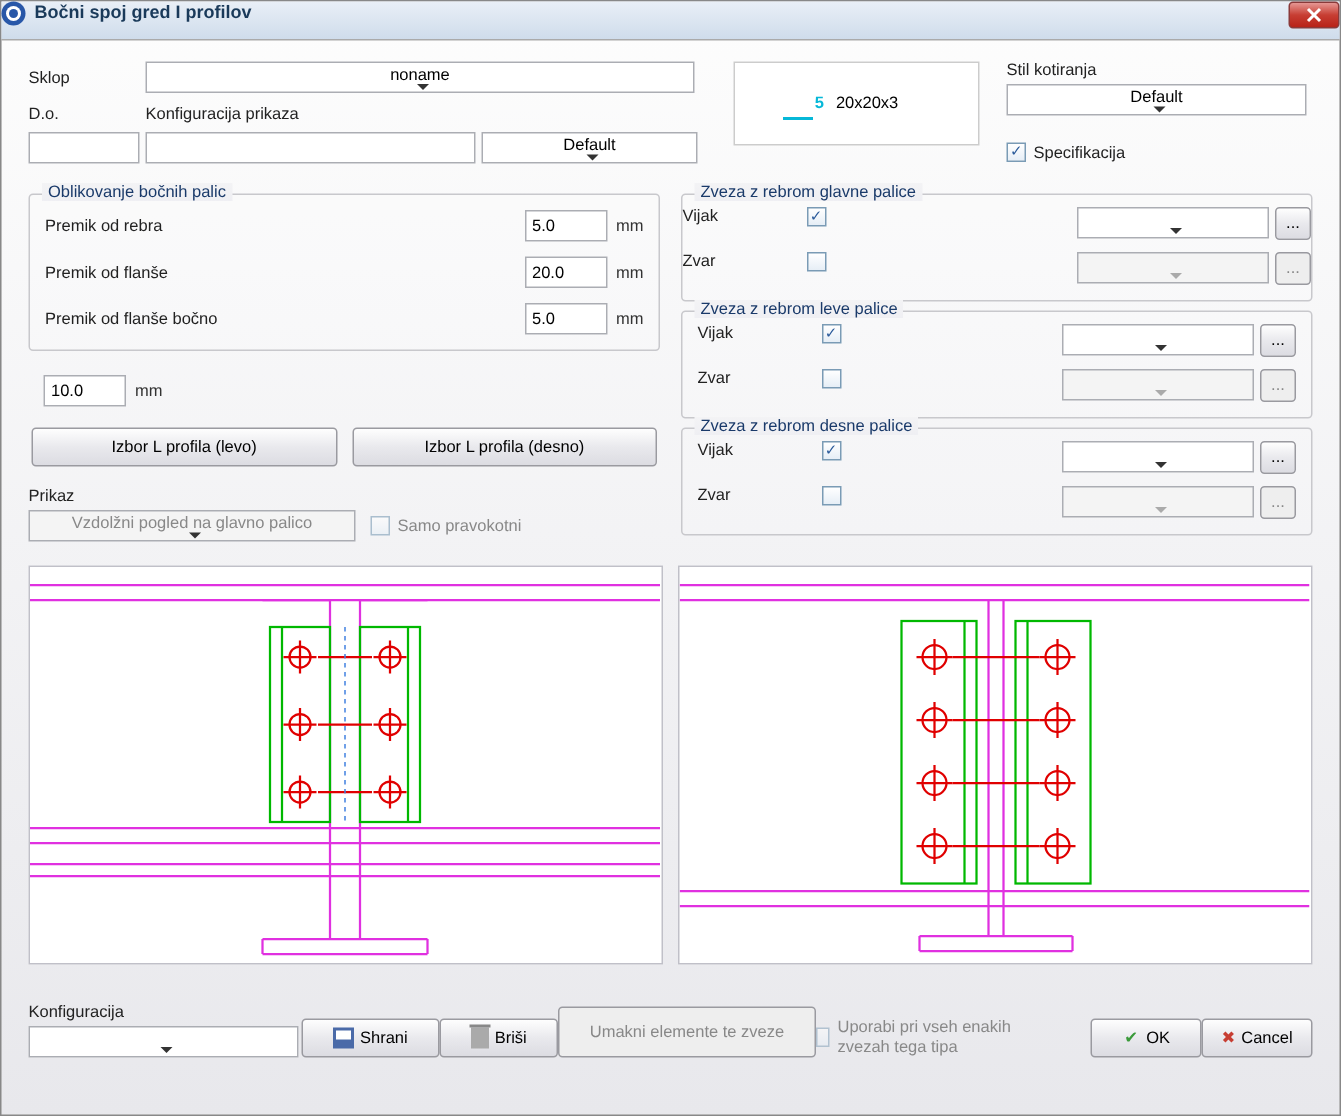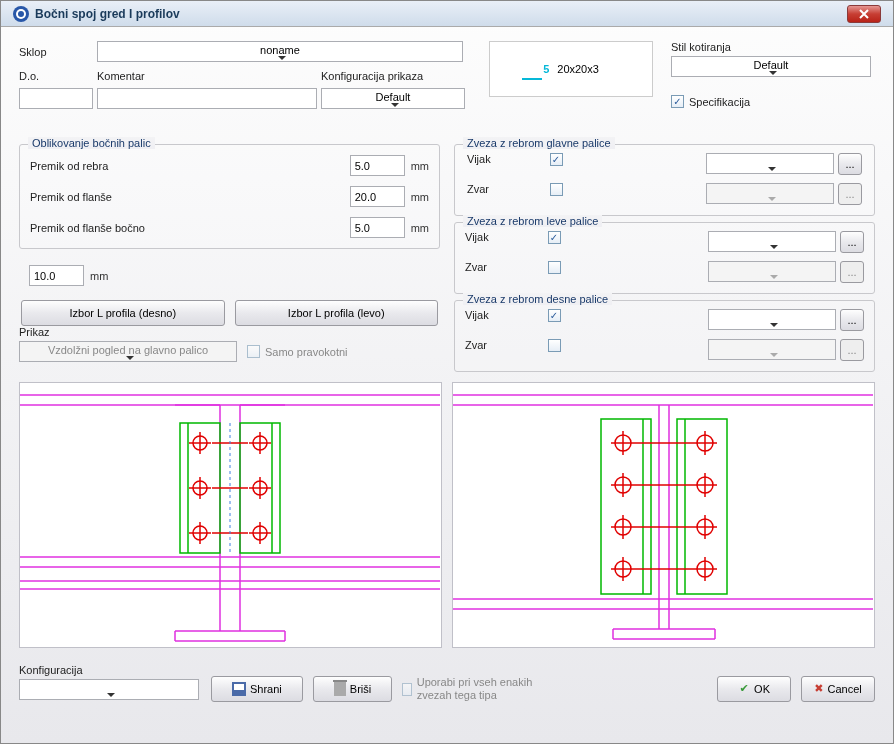--- a/index.html
+++ b/index.html
@@ -1,20 +1,20 @@
 <!DOCTYPE html>
 <html><head>
 <meta charset="utf-8">
 <style>
 * { box-sizing: border-box; margin: 0; padding: 0; font-family: Tahoma, sans-serif; font-size: 11px; }
 body { background: #e8e8e8; width: 894px; height: 744px; overflow: hidden; }
 
 .window { width: 894px; height: 744px; background: linear-gradient(to bottom, #fdfdfd 0%, #e8e8ec 100%); border: 1px solid #888; }
 
-.titlebar { height: 26px; background: linear-gradient(to bottom, #e9eff7 0%, #cfdceb 100%); display: flex; align-items: center; padding: 0 12px; border-bottom: 1px solid #aaa; }
+.titlebar { height: 26px; background: linear-gradient(to bottom, #e9eff7 0%, #cfdceb 100%); display: flex; align-items: flex-start; padding: 0 0; border-bottom: 1px solid #aaa; }
 .titlebar-icon { width: 16px; height: 16px; background: #2857a8; border-radius: 50%; margin-right: 6px; position: relative; }
 .titlebar-icon::before { content: ''; position: absolute; top: 3px; left: 3px; width: 10px; height: 10px; background: #fff; border-radius: 50%; }
 .titlebar-icon::after { content: ''; position: absolute; top: 5px; left: 5px; width: 6px; height: 6px; background: #2857a8; border-radius: 50%; }
 .titlebar-title { flex: 1; color: #1a3a5a; font-weight: bold; font-size: 12px; }
 .close-btn { width: 34px; height: 18px; background: linear-gradient(to bottom, #e59793 0%, #c73e33 50%, #b82218 100%); border: 1px solid #8a3a3a; border-radius: 3px; color: #fff; display: flex; align-items: center; justify-content: center; font-weight: bold; cursor: pointer; }
 
 .content { padding: 14px 18px; }
 
 .row { display: flex; align-items: center; margin-bottom: 6px; }
 .label { color: #222; }
@@ -23,21 +23,21 @@
 .combo { display: flex; align-items: center; justify-content: space-between; cursor: pointer; }
 .combo-arrow { width: 0; height: 0; border-left: 4px solid transparent; border-right: 4px solid transparent; border-top: 4px solid #333; margin-left: 4px; }
 
 .top-area { display: flex; gap: 10px; }
 .left-col { flex: 1; }
 .info-box { width: 164px; height: 56px; background: #fff; border: 1px solid #ccc; display: flex; align-items: center; justify-content: center; font-size: 15px; gap: 8px; margin-left: 8px; margin-right: 8px; position: relative; }
 .info-num { color: #06b8d8; font-weight: bold; }
 .info-underline { position: absolute; bottom: 16px; left: 32px; width: 20px; height: 2px; background: #06b8d8; }
 .right-col { width: 204px; }
 
-.fieldset { border: 1px solid #c8c8cc; border-radius: 3px; padding: 10px; margin-top: 23px; position: relative; background: rgba(255,255,255,0.15); }
+.fieldset { border: 1px solid #c8c8cc; border-radius: 3px; padding: 10px; margin-top: 8px; position: relative; background: rgba(255,255,255,0.15); }
 .legend { position: absolute; top: -8px; left: 8px; background: linear-gradient(to bottom, #f3f3f5, #efeff3); padding: 0 4px; color: #1a3a6a; }
 
 .num-input { width: 55px; text-align: left; }
 .unit { margin-left: 6px; color: #333; }
 
 .btn { background: linear-gradient(to bottom, #fefefe 0%, #e9e9ed 50%, #dcdce2 100%); border: 1px solid #9a9aa0; border-radius: 3px; height: 26px; padding: 0 20px; cursor: pointer; display: inline-flex; align-items: center; justify-content: center; }
 .btn.small { height: 22px; padding: 0 6px; width: 24px; }
 .btn.disabled { color: #888; background: #eee; cursor: default; }
 
 .check { width: 13px; height: 13px; border: 1px solid #7a9bb5; background: linear-gradient(to bottom, #fff, #e6eef6); display: inline-flex; align-items: center; justify-content: center; cursor: pointer; }
@@ -45,21 +45,21 @@
 
 .conn-row { display: flex; margin-bottom: 6px; height: 24px; }
 .conn-row .label { width: 68px; }
 .conn-row .check-wrap { width: 42px; display: flex; justify-content: center; }
 .conn-row .combo { width: 128px; }
 .conn-row .btn.small { margin-left: 4px; }
 
 .preview-area { display: flex; gap: 10px; margin-top: 10px; }
 .preview { flex: 1; height: 266px; background: #fff; border: 1px solid #c0c0c8; position: relative; overflow: hidden; }
 
-.footer { display: flex; align-items: center; margin-top: 10px; gap: 10px; padding: 4px 0; }
+.footer { display: flex; align-items: flex-end; margin-top: 10px; padding: 4px 0; }
 
 .icon-save { width: 14px; height: 14px; background: #4a6aa8; position: relative; display: inline-block; margin-right: 4px; }
 .icon-save::before { content: ''; position: absolute; top: 2px; left: 2px; width: 10px; height: 6px; background: #fff; }
 .icon-trash { width: 12px; height: 14px; background: #aaa; display: inline-block; margin-right: 4px; position: relative; }
 .icon-trash::before { content: ''; position: absolute; top: -2px; left: -1px; width: 14px; height: 2px; background: #888; }
 .icon-ok { width: 14px; height: 14px; display: inline-block; margin-right: 4px; color: #3a9a3a; }
 .icon-cancel { width: 14px; height: 14px; display: inline-block; margin-right: 4px; color: #c73e33; }
 
 svg { display: block; }
 </style>
@@ -82,21 +82,20 @@
       <div class="left-col">
         <div class="row">
           <div class="label" style="width:78px">Sklop</div>
           <div class="combo" style="width:366px">
             <span>noname</span>
               <div class="combo-arrow"></div>
           </div>
         </div>
         <div class="row" style="margin-top:8px;">
           <div class="label" style="width:78px">D.o.</div>
-          <div class="label" style="width:224px">Komentar</div>
           <div class="label">Konfiguracija prikaza</div>
         </div>
         <div class="row">
           <input class="textinput" style="width: 74px; margin-right: 4px;" value="">
           <input class="textinput" style="width: 220px; margin-right: 4px;" value="">
           <div class="combo" style="width:144px">
             <span>Default</span>
               <div class="combo-arrow"></div>
           </div>
         </div>
@@ -139,39 +138,39 @@
             <span class="unit">mm</span>
           </div>
         </div>
 
         <div class="row" style="margin-top:16px; padding:0 10px">
           <input class="textinput num-input" value="10.0" style="">
           <span class="unit">mm</span>
         </div>
 
         <div style="display:flex; gap:10px; margin-top:14px; padding:0 2px">
+          <button class="btn" style="flex:1">Izbor L profila (levo)</button>
           <button class="btn" style="flex:1">Izbor L profila (desno)</button>
-          <button class="btn" style="flex:1">Izbor L profila (levo)</button>
-        </div>
-
-        <div style="">
+        </div>
+
+        <div style="margin-top:14px">
           <div class="label">Prikaz</div>
           <div class="row" style="margin-top:3px">
             <div class="combo" style="width:218px; color:#888; background:#f4f4f4">
               <span>Vzdolžni pogled na glavno palico</span>
                 <div class="combo-arrow"></div>
             </div>
             <div class="check" style="margin-left:10px; opacity:0.6"></div>
             <span class="label" style="margin-left:5px;color:#888">Samo pravokotni</span>
           </div>
         </div>
       </div>
 
       <div style="flex:1">
-        <div class="fieldset" style="padding:8px 12px">
+        <div class="fieldset" style="padding:8px 0">
           <div class="legend">Zveza z rebrom glavne palice</div>
           <div class="conn-row">
             <div class="label">Vijak</div>
             <div class="check-wrap">
                 <div class="check checked"></div>
               </div>
             <div style="flex:1"></div>
             <div class="combo">
                 <span></span>
                 <div class="combo-arrow"></div>
@@ -387,20 +386,21 @@
           </div>
       </div>
       <button class="btn" style="margin-top:14px">
           <span class="icon-save"></span>
           <span>Shrani</span>
         </button>
       <button class="btn" style="margin-top:14px">
           <span class="icon-trash"></span>
           <span>Briši</span>
         </button>
+      <button class="btn disabled" style="margin-top:14px;height:34px;color:#888">Umakni elemente te zveze</button>
       <div style="display:flex;align-items:center;margin-top:14px;width:150px">
         <div class="check" style="opacity:0.5"></div>
         <span class="label" style="margin-left:5px;color:#888;line-height:1.2">Uporabi pri vseh enakih zvezah tega tipa</span>
       </div>
       <div style="flex:1"></div>
       <button class="btn" style="margin-top:14px;width:74px">
           <span class="icon-ok">✔</span>
           <span>OK</span>
         </button>
       <button class="btn" style="margin-top:14px;width:74px">

